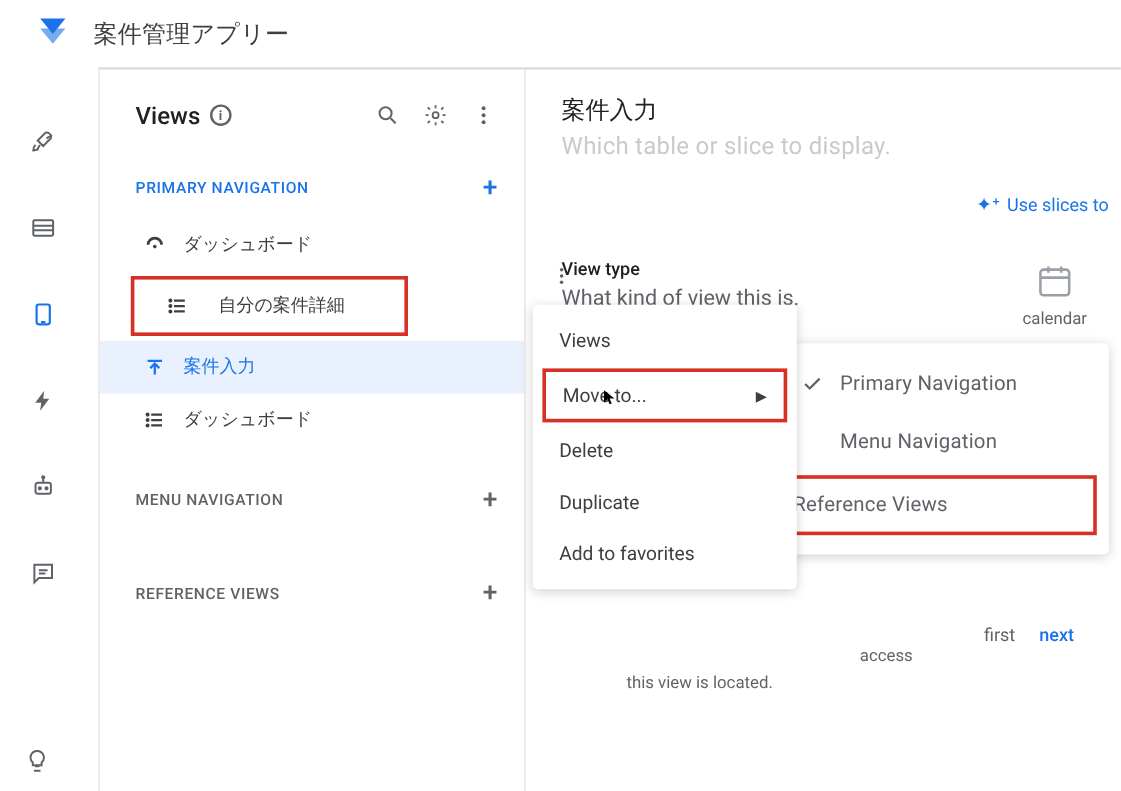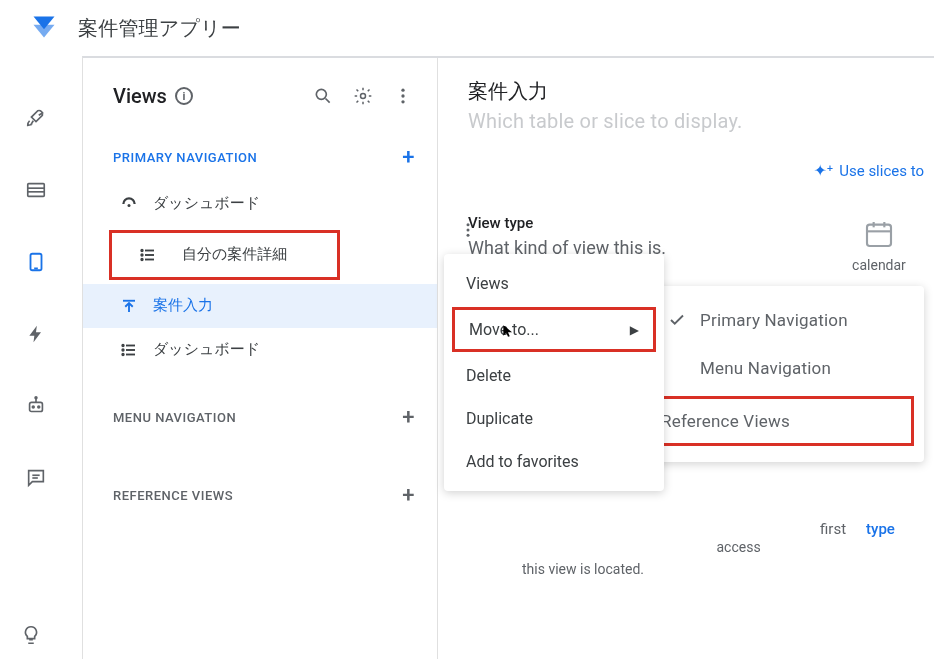--- a/index.html
+++ b/index.html
@@ -314,20 +314,20 @@
       <span>Reference Views</span>
     </div>
   </div>
 </div>
 
 <div class="behind-text">
   <span style="visibility:hidden;">xxxxxxxxxxxxxxxxxxxxxxxxxxxx</span><span>access this view is located.</span>
 </div>
 <div class="behind-chips">
   <span class="first">first</span>
-  <span class="next">type</span>
+  <span class="next">next</span>
 </div>
 
 <span class="rail-tip">
   <svg width="22" height="22" viewBox="0 0 24 24" fill="none" stroke="currentColor" stroke-width="1.8">
       <path d="M9 21h6M10 17h4M12 3a6 6 0 00-4 10.5V16h8v-2.5A6 6 0 0012 3z"></path>
     </svg>
 </span>
 
 </body></html>

